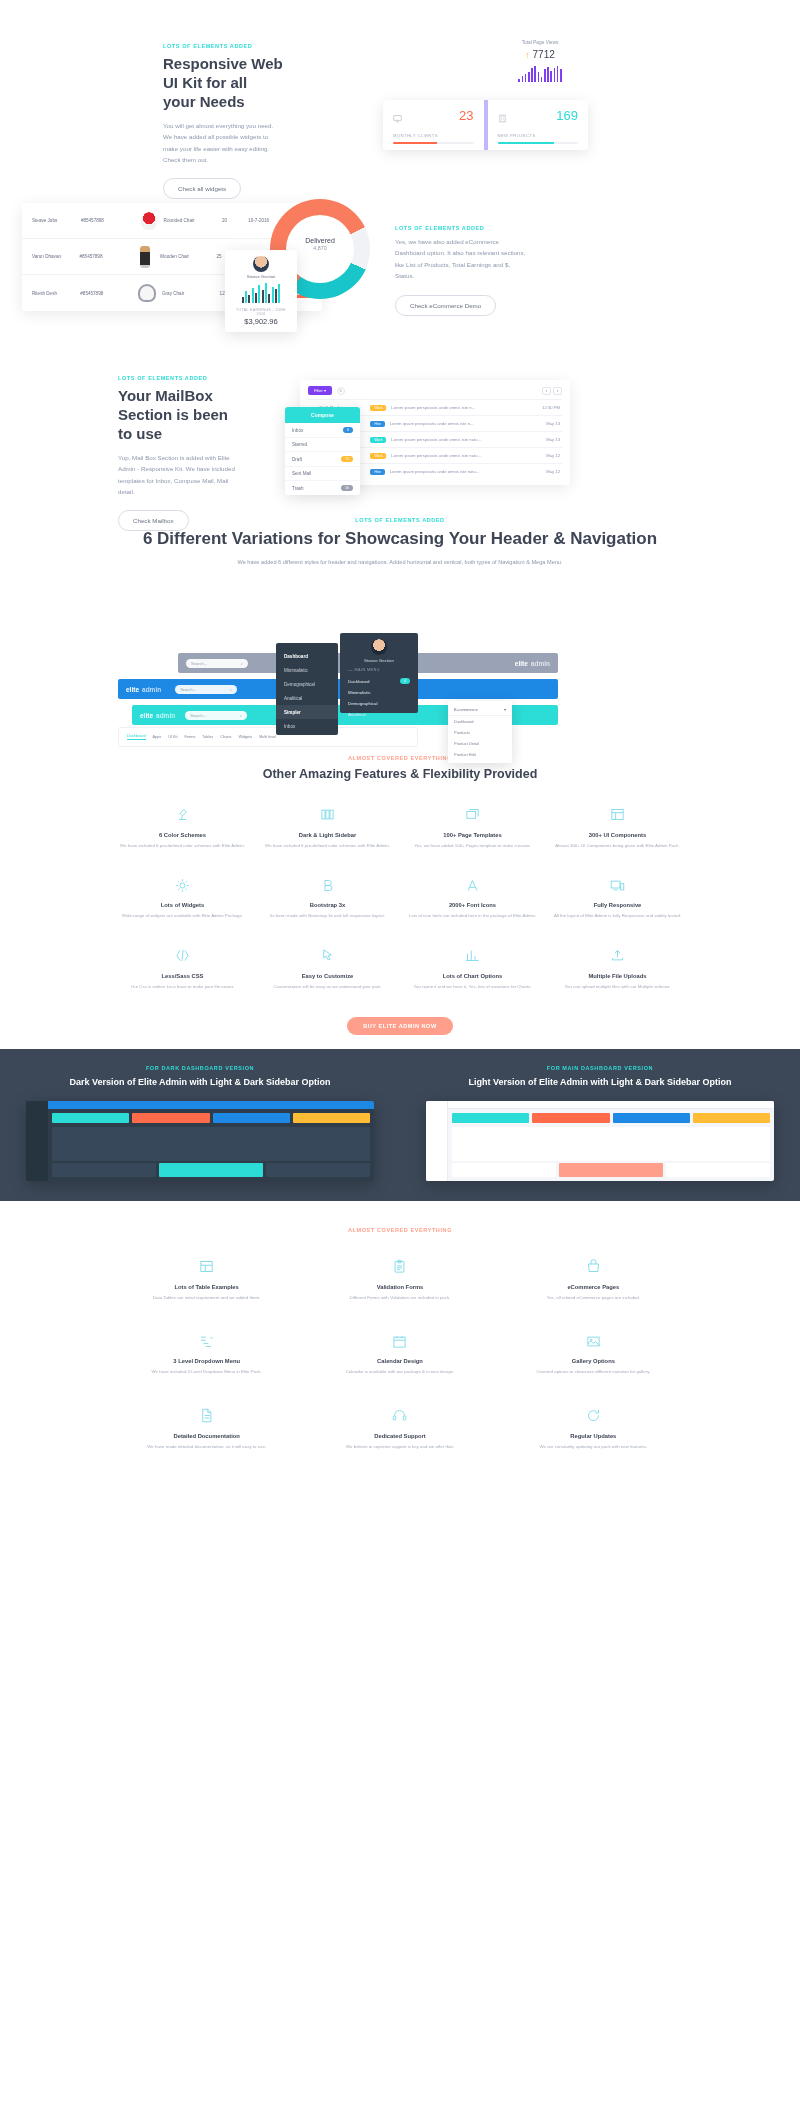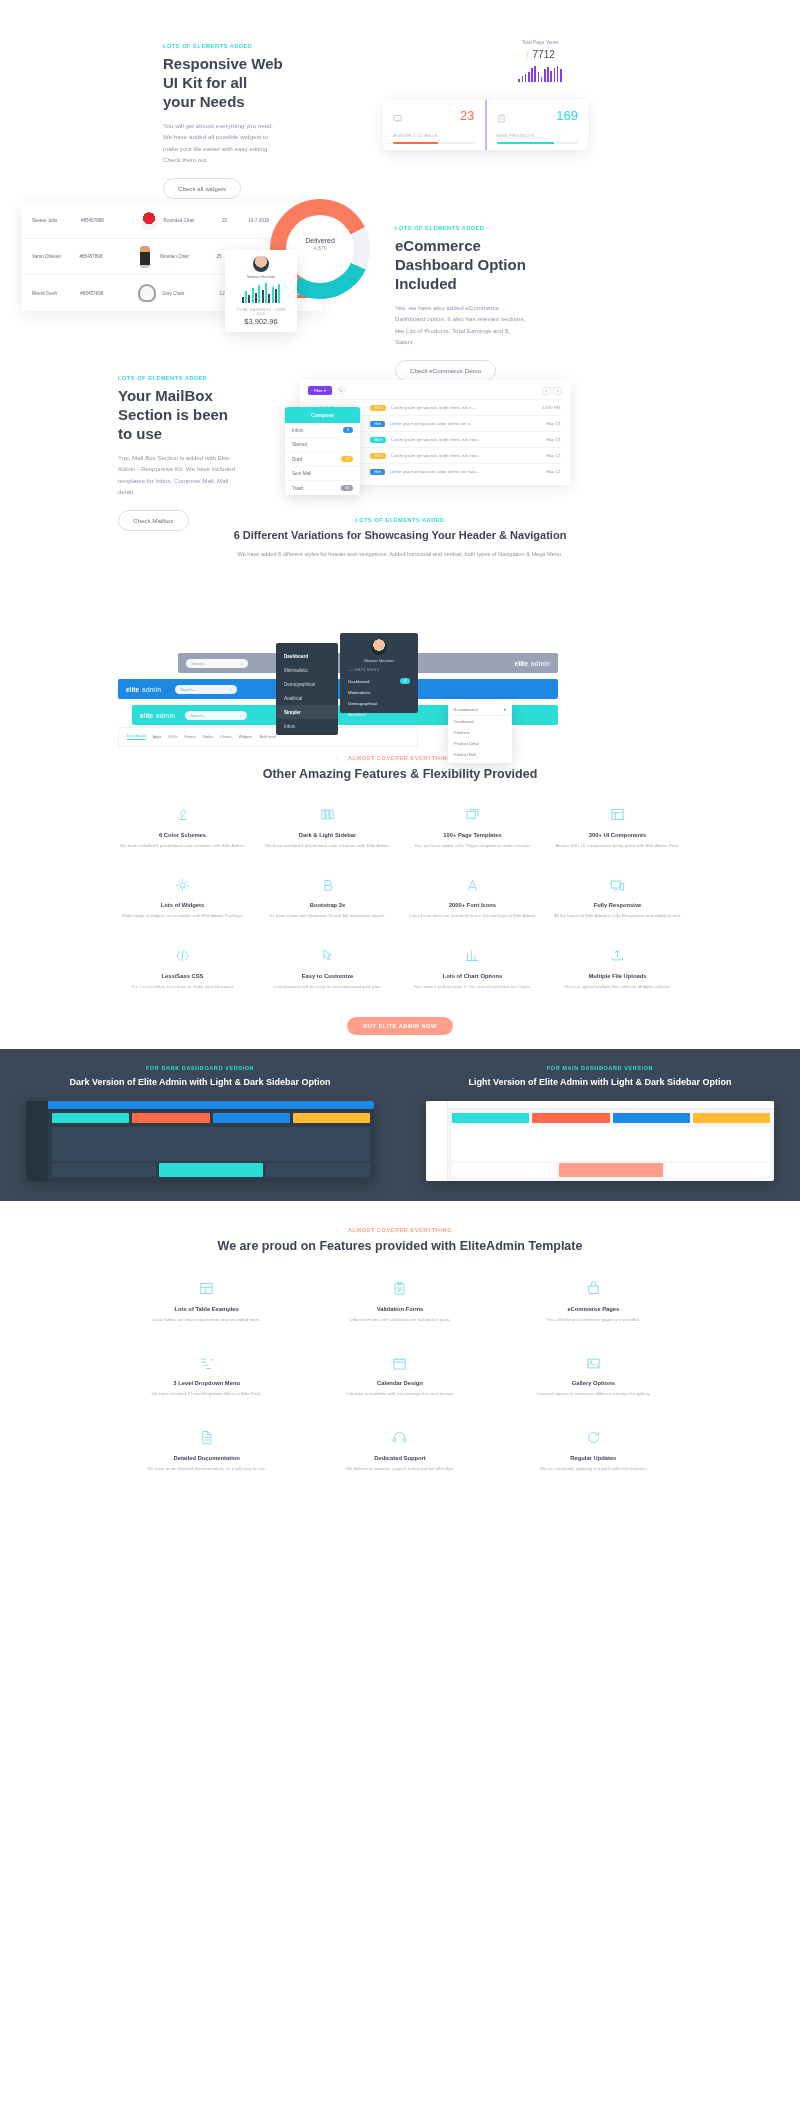--- a/index.html
+++ b/index.html
@@ -104,21 +104,21 @@
 
   .stats-card {
     position: absolute; left: 383px; top: 100px; width: 205px; height: 50px;
     background: #fff; border-radius: 3px;
     box-shadow: 0 3px 14px rgba(0,0,0,.10);
     display: flex;
   }
   .stat {
     flex: 1; padding: 9px 10px; position: relative;
   }
-  .stat + .stat { border-left: 2px solid #c4b5fd; }
+  .stat + .stat { border-left: 4px solid #c4b5fd; }
   .stat-top { display: flex; align-items: flex-start; justify-content: space-between; }
   .stat-ico { color: #b9bfcc; }
   .stat-num { font-size: 13px; font-weight: 400; line-height: 1; }
   .stat-num.orange { color: #ff6b4a; }
   .stat-num.teal { color: #2cdcd6; }
   .stat-label { font-size: 4.2px; color: #a5acbb; letter-spacing: 0.4px; margin-top: 6px; }
   .stat-bar { margin-top: 4px; height: 1.6px; background: #eef0f4; border-radius: 2px; overflow: hidden; }
   .stat-bar i { display: block; height: 100%; }
 
   
@@ -220,21 +220,21 @@
   .ib-lbl { border-radius: 2px; font-size: 3.4px; color: #fff; padding: 1px 4px; }
   .ib-lbl.work { background: #ffbc34; }
   .ib-lbl.hire { background: #2f8fe0; }
   .ib-lbl.teal { background: #2cdcd6; }
   .ib-text { flex: 1; }
   .ib-time { width: 26px; text-align: right; }
 
   
   .s4 { position: relative; height: 250px; }
   .s4-head { text-align: center; padding-top: 12px; }
-  .s4-head h2 { font-size: 11px; font-weight: 700; line-height: 1.35; }
+  .s4-head h2 { font-size: 17px; font-weight: 700; line-height: 1.35; }
   .s4-head p { font-size: 5.6px; color: #8d97ad; line-height: 1.8; margin-top: 6px; }
   .hdr-stack { position: absolute; left: 118px; top: 148px; width: 440px; height: 100px; }
   .nav-bar { position: absolute; height: 20px; border-radius: 2px; display: flex; align-items: center; padding: 0 8px; }
   .nav-bar .logo { font-size: 6.5px; font-weight: 700; color: #fff; display: flex; align-items: center; gap: 3px; }
   .nav-bar .logo b { font-weight: 700; }
   .nav-bar .logo i { opacity: .7; font-style: normal; }
   .search-pill { background: rgba(255,255,255,.92); border-radius: 10px; height: 9px; width: 62px; display: flex; align-items: center; justify-content: space-between; padding: 0 5px; font-size: 4px; color: #9aa0ad; }
   .n1 { left: 60px; top: 0; width: 380px; background: #9aa3b5; justify-content: space-between; }
   .n2 { left: 0; top: 26px; width: 440px; background: #1e88e5; }
   .n3 { left: 14px; top: 52px; width: 426px; background: #2cdcd6; }
@@ -439,21 +439,20 @@
           <i style="height:15.8px;background:#2cdcd6"></i>
           <i style="height:13.7px;background:#3e4555"></i>
           <i style="height:18.9px;background:#2cdcd6"></i>
         </div>
       <div class="earn-cap">TOTAL EARNINGS - JUNE 2016</div>
       <div class="earn-amt">$3,902.96</div>
     </div>
 
     <div class="s2-right">
       <div class="eyebrow">LOTS OF ELEMENTS ADDED</div>
-      <h2 class="sect-title">eCommerce Dashboard Option Included</h2>
       <p class="sect-body">Yes, we have also added eCommerce Dashboard option. It also has relevant sections, like List of Products, Total Earnings and $, Status.</p>
       <div style="margin-top:12px">
         <span class="btn-outline">Check eCommerce Demo</span>
       </div>
     </div>
   </section>
 
   <section class="s3">
     <div class="s3-left">
       <div class="eyebrow">LOTS OF ELEMENTS ADDED</div>
@@ -799,21 +798,20 @@
             <i style="background:#fff"></i>
             <i style="background:#ff9e8a"></i>
             <i style="background:#fff"></i>
           </div>
       </div>
     </div>
   </section>
 
   <section class="s7">
     <div class="eyebrow">ALMOST COVERED EVERYTHING</div>
-    <h2>We are proud on Features provided with EliteAdmin Template</h2>
     <div class="grid3" id="proudGrid">
         <div class="feat">
     <div class="ic">
             <svg width="15" height="15" viewBox="0 0 24 24" fill="none" stroke="currentColor" stroke-width="1.4">
               <rect x="3" y="4" width="18" height="16"></rect>
               <path d="M3 10h18M10 10v10"></path>
             </svg>
           </div>
     <h4>Lots of Table Examples</h4>
     <p>Data Tables are initial requirement and we added them.</p>

